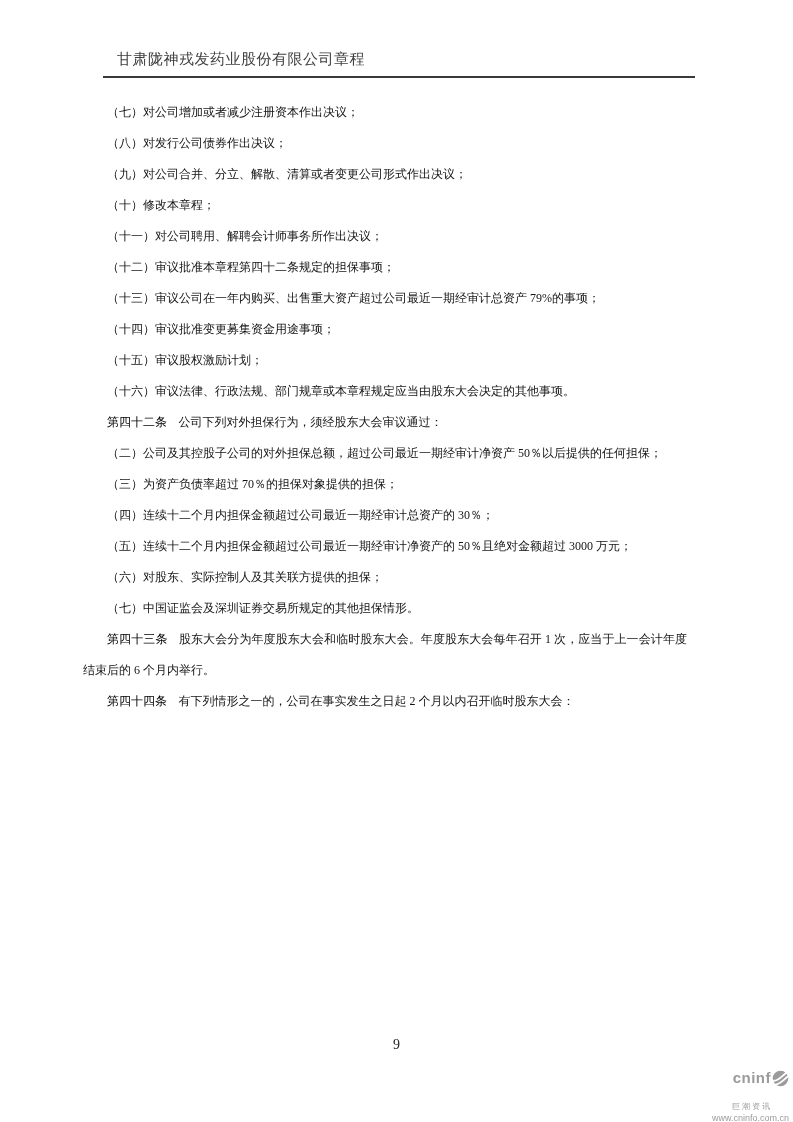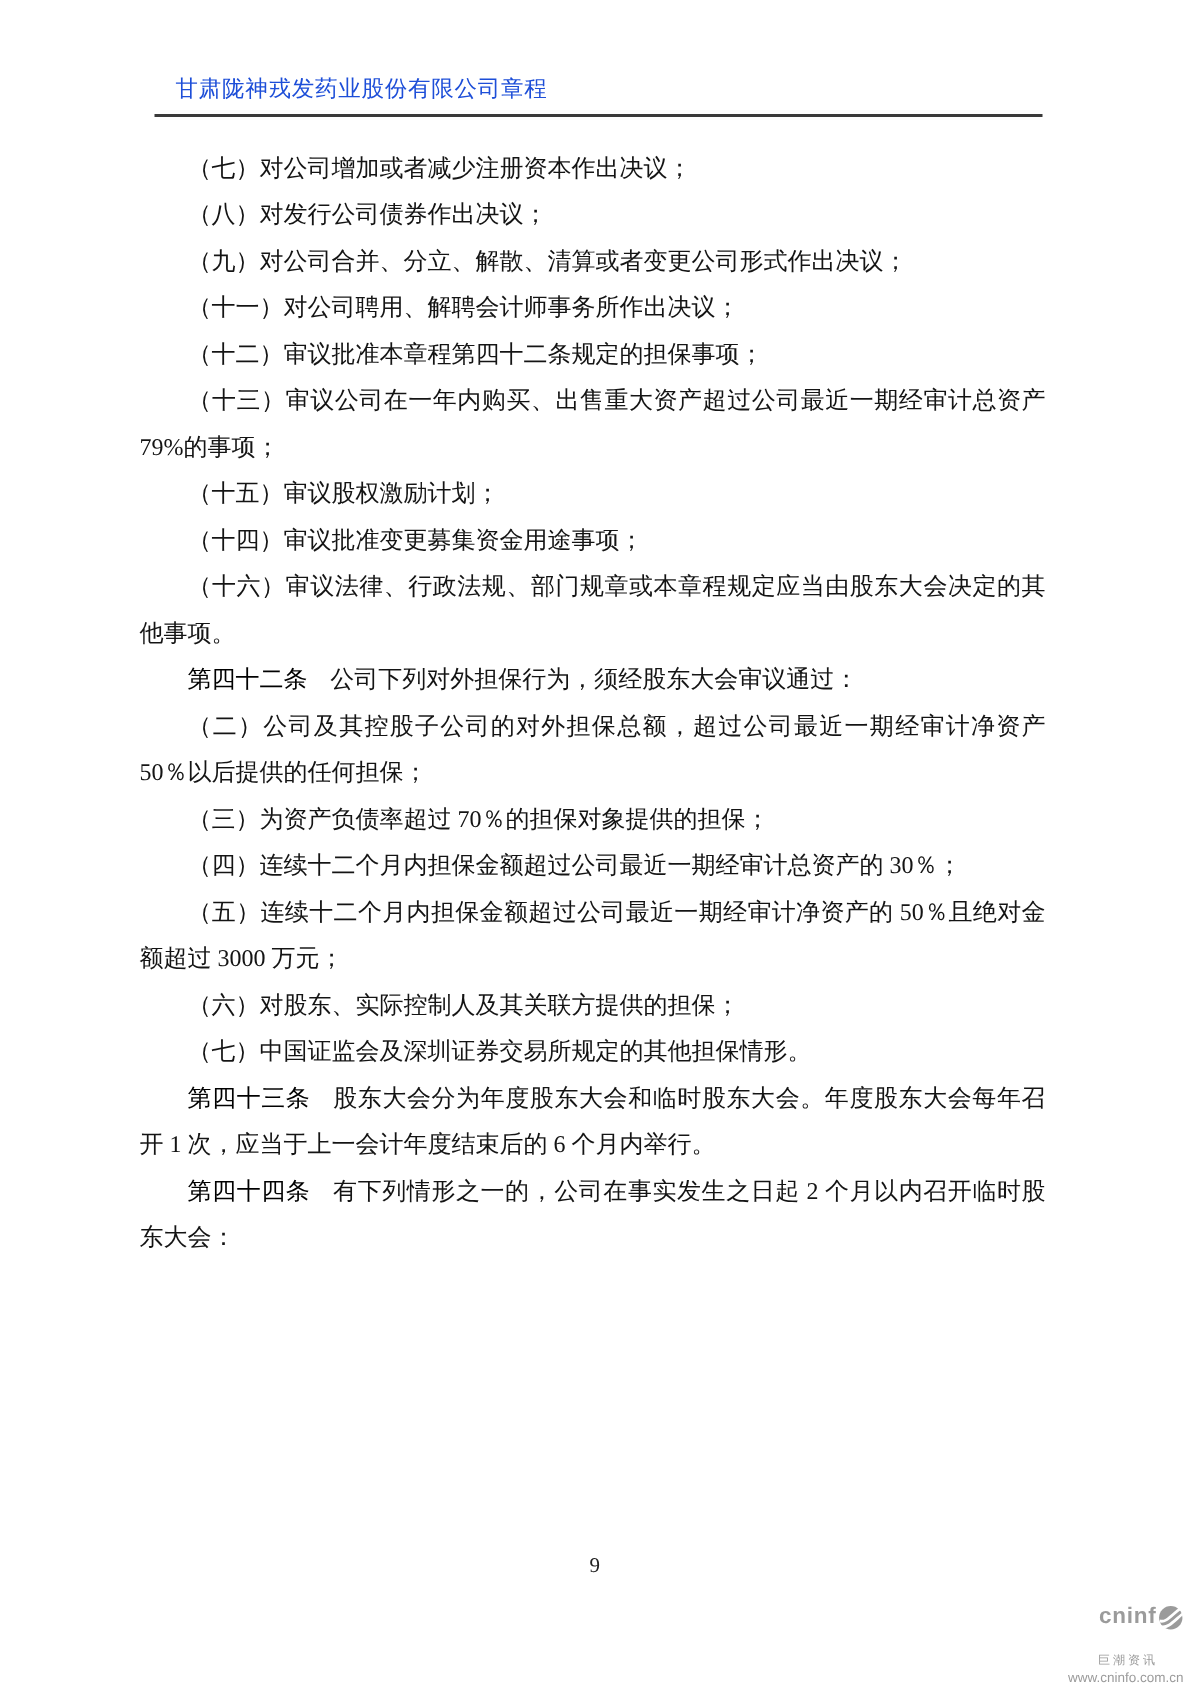--- a/index.html
+++ b/index.html
@@ -8,27 +8,27 @@
     font-family:"Liberation Serif","DejaVu Serif",serif;
     overflow:hidden;
   }
   .page{position:absolute;inset:0;background:#fff;}
   
   .page-header{
     position:absolute;left:103px;top:50px;width:592px;
     border-bottom:2px solid #3a3a3a;padding-bottom:7px;
   }
   .page-header .title{
-    font-size:15px;color:#1d4ed8;padding-left:14px;
+    font-size:15px;color:#404040;padding-left:14px;
     letter-spacing:0.5px;white-space:nowrap;
   }
   
   .content{
-    position:absolute;left:93px;top:97px;width:604px;
-    font-size:16px;line-height:31px;color:#141414;
+    position:absolute;left:83px;top:97px;width:604px;
+    font-size:12px;line-height:31px;color:#141414;
     text-align:justify;
   }
   .content p{margin:0;text-indent:2em;}
   .content b.art{font-weight:normal;color:#000;margin-right:0.95em;}
   
   .page-num{
     position:absolute;top:1037px;left:0;width:100%;
     text-align:center;font-size:14px;color:#222;
   }
   .cninfo{
@@ -49,25 +49,26 @@
 <div class="page">
 
   <div class="page-header">
     <div class="title">甘肃陇神戎发药业股份有限公司章程</div>
   </div>
 
   <div class="content">
     <p>（七）对公司增加或者减少注册资本作出决议；</p>
     <p>（八）对发行公司债券作出决议；</p>
     <p>（九）对公司合并、分立、解散、清算或者变更公司形式作出决议；</p>
+    <p>（十）修改本章程；</p>
     <p>（十一）对公司聘用、解聘会计师事务所作出决议；</p>
     <p>（十二）审议批准本章程第四十二条规定的担保事项；</p>
     <p>（十三）审议公司在一年内购买、出售重大资产超过公司最近一期经审计总资产 79%的事项；</p>
+    <p>（十四）审议批准变更募集资金用途事项；</p>
     <p>（十五）审议股权激励计划；</p>
-    <p>（十四）审议批准变更募集资金用途事项；</p>
     <p>（十六）审议法律、行政法规、部门规章或本章程规定应当由股东大会决定的其他事项。</p>
     <p><b class="art">第四十二条</b><span>公司下列对外担保行为，须经股东大会审议通过：</span></p>
     <p>（二）公司及其控股子公司的对外担保总额，超过公司最近一期经审计净资产 50％以后提供的任何担保；</p>
     <p>（三）为资产负债率超过 70％的担保对象提供的担保；</p>
     <p>（四）连续十二个月内担保金额超过公司最近一期经审计总资产的 30％；</p>
     <p>（五）连续十二个月内担保金额超过公司最近一期经审计净资产的 50％且绝对金额超过 3000 万元；</p>
     <p>（六）对股东、实际控制人及其关联方提供的担保；</p>
     <p>（七）中国证监会及深圳证券交易所规定的其他担保情形。</p>
     <p><b class="art">第四十三条</b><span>股东大会分为年度股东大会和临时股东大会。年度股东大会每年召开 1 次，应当于上一会计年度结束后的 6 个月内举行。</span></p>
     <p><b class="art">第四十四条</b><span>有下列情形之一的，公司在事实发生之日起 2 个月以内召开临时股东大会：</span></p>

